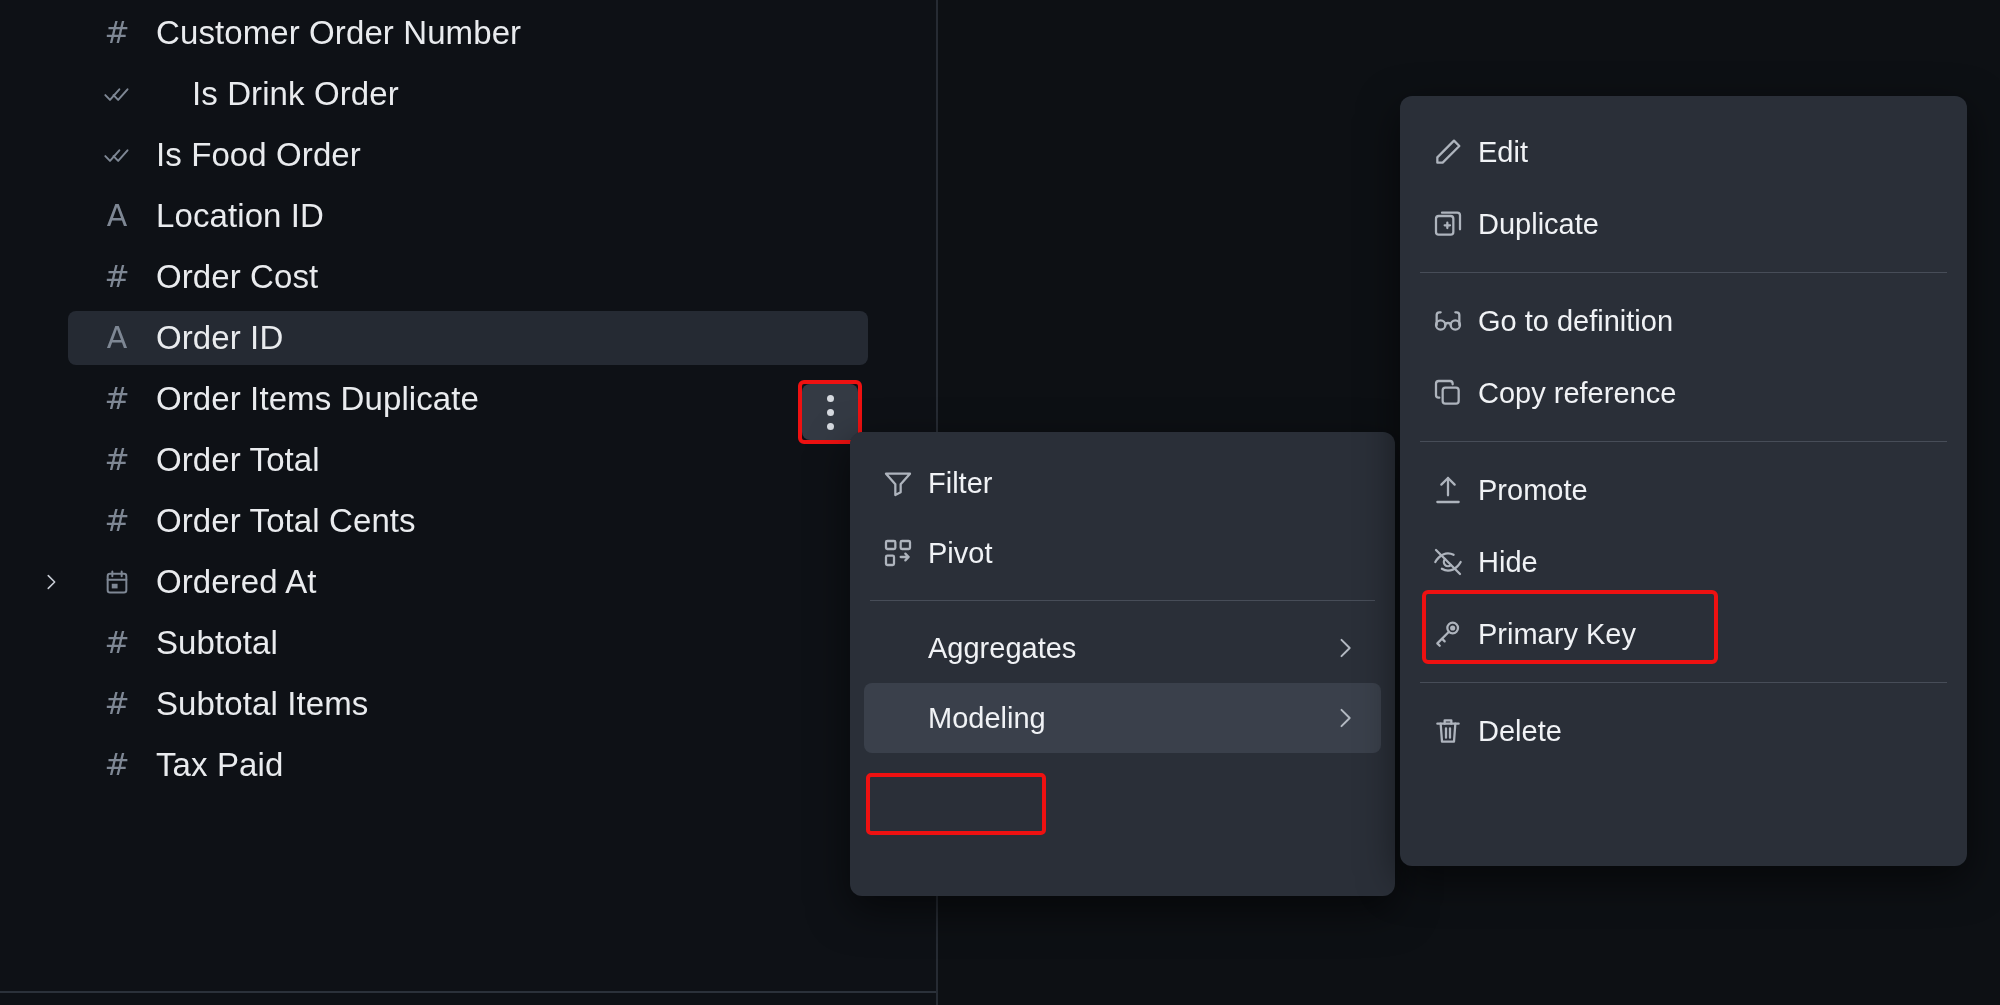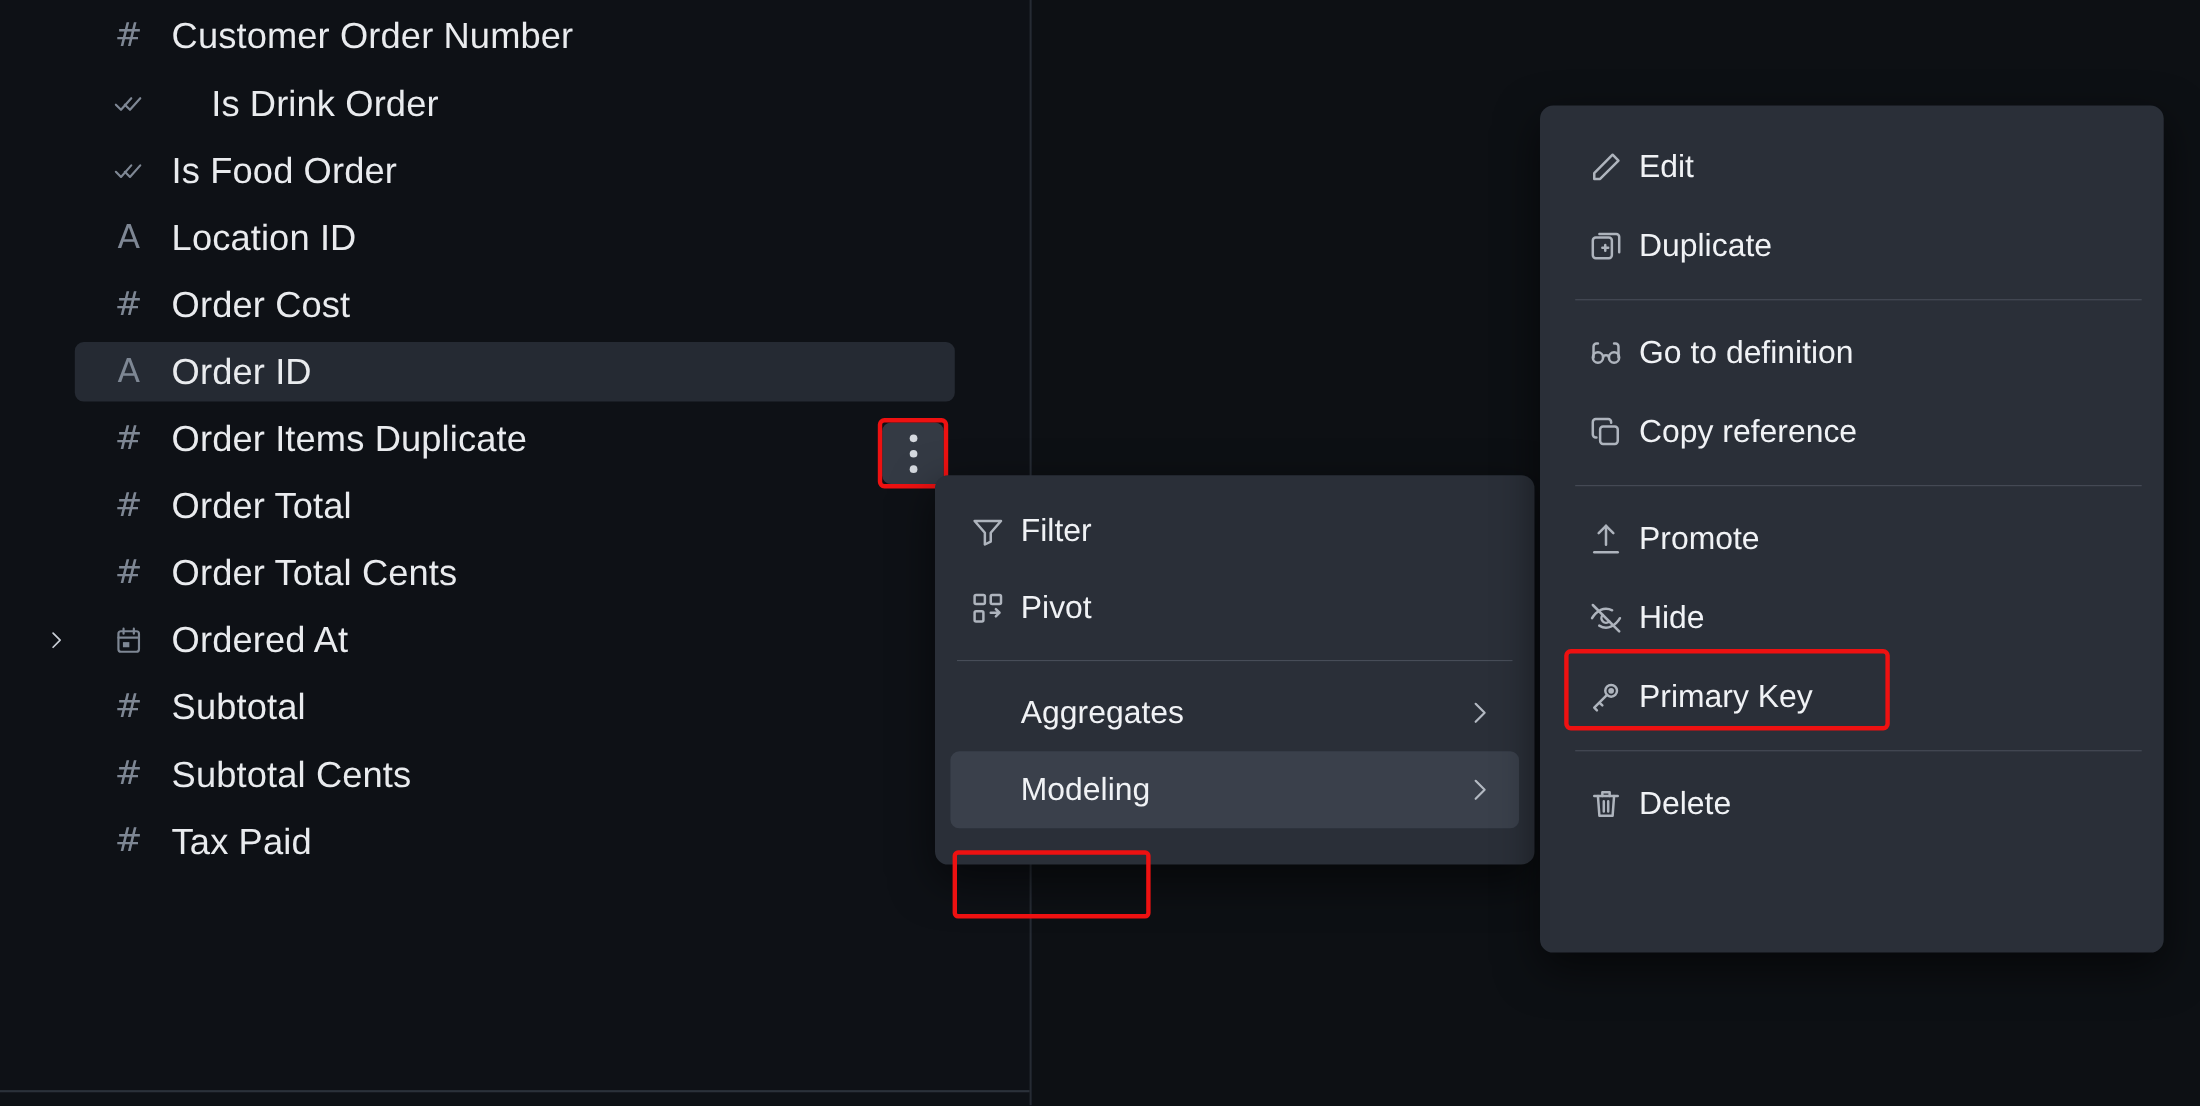--- a/index.html
+++ b/index.html
@@ -123,21 +123,21 @@
     width: 1062px; height: 1005px;
     background: #0d1014;
   }
 
   
   #context-menu {
     position: absolute;
     left: 850px;
     top: 432px;
     width: 545px;
-    height: 354px;
+    height: 464px;
     background: #2a2f38;
     border-radius: 12px;
     box-shadow: 0 14px 40px rgba(0,0,0,0.55);
     overflow: hidden;
   }
   #context-menu .menu-inner { padding: 16px 0 14px 0; }
 
   .menu-item {
     display: flex;
     align-items: center;
@@ -192,21 +192,21 @@
     position: absolute;
     left: 1400px;
     top: 96px;
     width: 567px;
     height: 770px;
     background: #2a2f38;
     border-radius: 12px;
     box-shadow: 0 14px 40px rgba(0,0,0,0.55);
     overflow: hidden;
   }
-  #submenu .menu-inner { padding: 20px 0 20px 0; margin-left: 12px; }
+  #submenu .menu-inner { padding: 20px 0 20px 0; }
   #submenu .menu-item { height: 72px; }
 
   #primarykey-highlight {
     position: absolute;
     left: 1422px;
     top: 590px;
     width: 296px;
     height: 74px;
     border: 4px solid #ee1111;
     border-radius: 6px;
@@ -279,21 +279,21 @@
           </svg>
         </span>
         <span class="field-label">Ordered At</span>
       </div>
       <div class="field-row" style="top: 616px;">
         <span class="field-icon glyph">#</span>
         <span class="field-label">Subtotal</span>
       </div>
       <div class="field-row" style="top: 677px;">
         <span class="field-icon glyph">#</span>
-        <span class="field-label">Subtotal Cents</span>
+        <span class="field-label">Subtotal Items</span>
       </div>
       <div class="field-row" style="top: 738px;">
         <span class="field-icon glyph">#</span>
         <span class="field-label">Tax Paid</span>
       </div>
     </div>
   <div id="field-panel-divider-bottom"></div>
 </div>
 <div id="field-panel-divider-right"></div>
 

